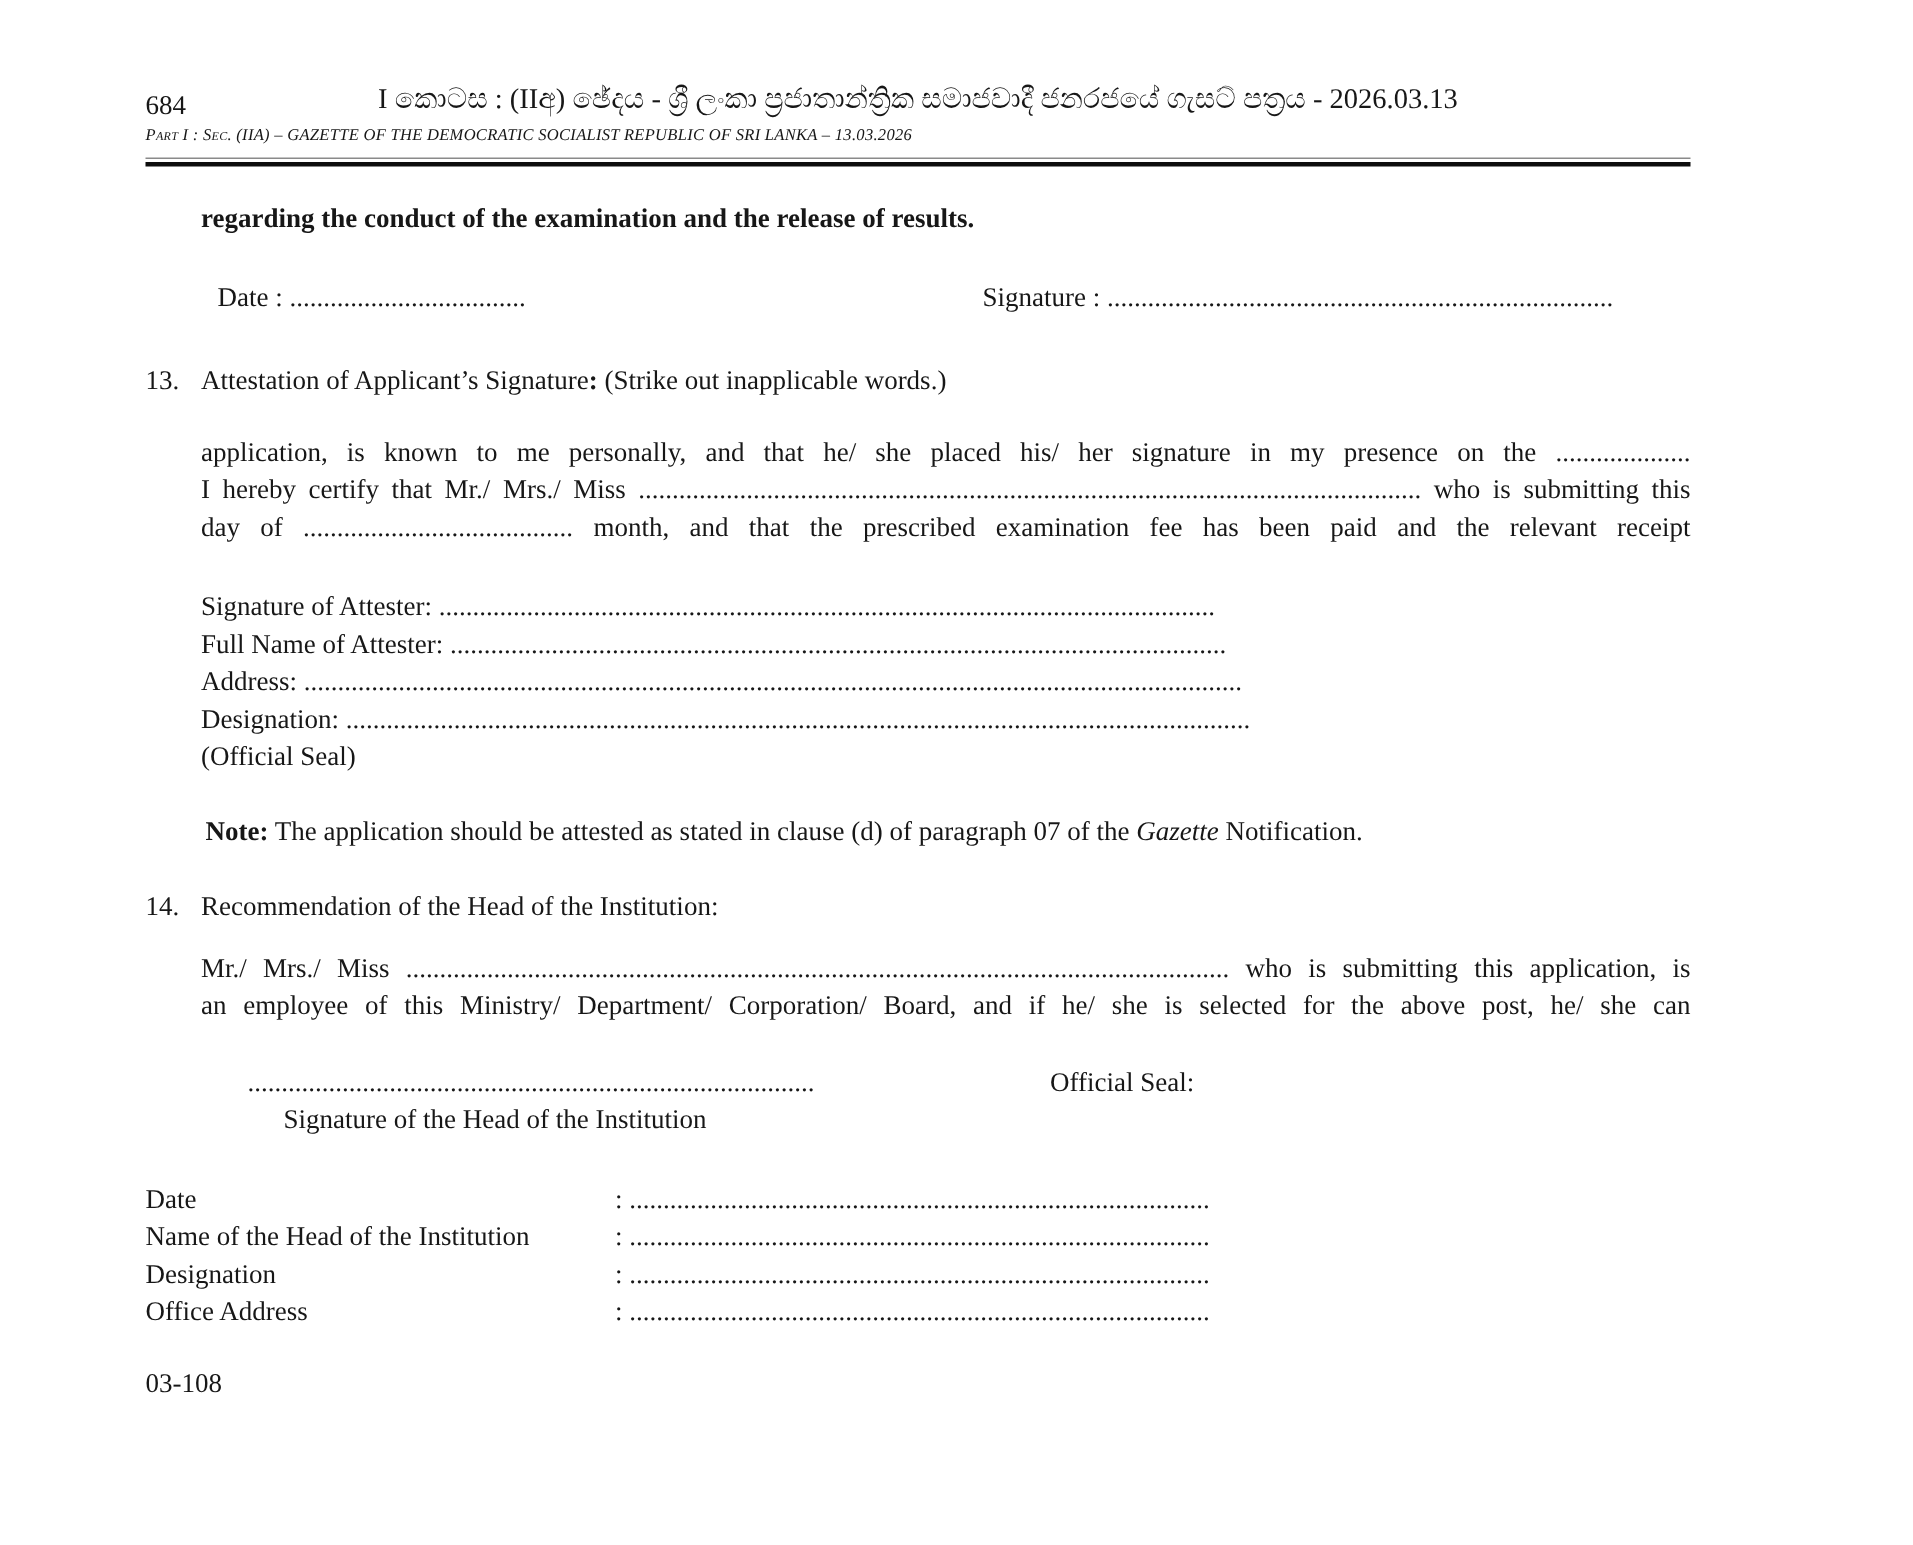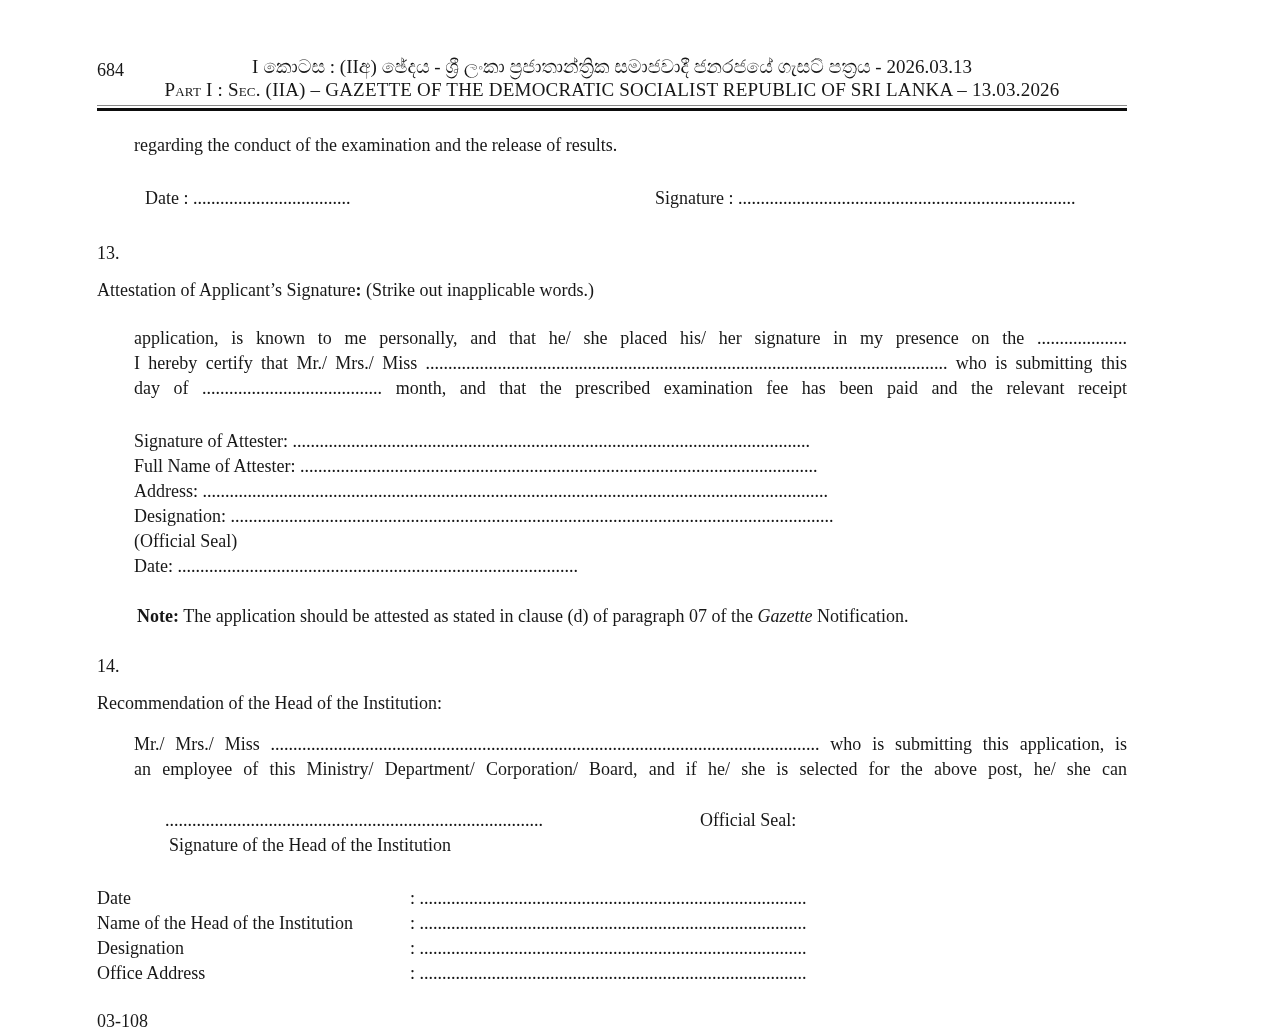--- a/index.html
+++ b/index.html
@@ -10,56 +10,56 @@
     color: #171717;
     -webkit-font-smoothing: antialiased;
   }
   .page { position: relative; width: 1275px; height: 1030px; overflow: hidden; }
   .content { margin-left: 97px; width: 1030px; }
 
   
   .header { position: relative; padding-top: 54px; }
   .page-num { position: absolute; left: 97px; top: 58px; font-size: 18px; }
   .title-si { margin-left: 97px; width: 1030px; text-align: center; font-size: 19px; line-height: 26px; }
-  .title-en { margin-left: 97px; width: 1030px; text-align: center; font-size: 19px; line-height: 18px;
-              font-variant: small-caps; letter-spacing: 0.2px; margin-top: 1px; }
+  .title-en { margin-left: 97px; width: 1030px; font-size: 11px; line-height: 18px;
+              font-variant: small-caps; letter-spacing: 0.2px; margin-top: 1px; font-style: italic; }
   .rule { margin-left: 97px; width: 1030px; height: 2px; margin-top: 6px;
           border-top: 1px solid #8a8a8a; border-bottom: 3px solid #0d0d0d; }
 
   
   .indent { margin-left: 37px; }
   .para { width: 993px; }
   .jline { text-align: justify; text-align-last: justify; }
-  .lline { text-align: center; text-align-last: left; }
+  .lline { text-align: center; text-align-last: left; font-weight: bold; }
   .bold { font-weight: bold; }
   .ital { font-style: italic; }
 
   .intro { margin-top: 22px; }
 
   .date-sig-row { position: relative; height: 25px; margin-top: 28px; }
   .date-sig-row .date  { position: absolute; left: 48px; top: 0; white-space: pre; }
   .date-sig-row .sig   { position: absolute; left: 558px; top: 0; white-space: pre; }
 
-  .num-heading { display: flex; margin-top: 30px; flex-direction: column; }
+  .num-heading { display: flex; margin-top: 30px; }
   .num-heading .num { width: 37px; flex: 0 0 37px; }
 
   .attest-para { margin-top: 23px; }
 
   .attester-block { margin-top: 28px; }
   .attester-block div { white-space: pre; }
 
   .note-row { margin-top: 25px; margin-left: 40px; }
 
   .h14 { margin-top: 25px; }
   .rec-para { margin-top: 16px; }
 
   .head-sig-row { position: relative; height: 25px; margin-top: 26px; }
   .head-sig-row .dots { position: absolute; left: 68px; top: 0; white-space: pre; }
   .head-sig-row .seal { position: absolute; left: 603px; top: 0; }
-  .head-sig-caption { margin-left: 72px; }
+  .head-sig-caption { margin-left: 92px; }
 
   .fields-table { margin-top: 28px; }
   .field-row { display: flex; height: 25px; }
   .field-row .flabel { width: 313px; flex: 0 0 313px; }
   .field-row .fvalue { white-space: pre; }
 
   .footer { margin-top: 23px; }
 </style>
 </head>
 <body>
@@ -94,21 +94,20 @@
       <div class="jline">I hereby certify that Mr./ Mrs./ Miss .................................................................................................................... who is submitting this</div>
       <div class="jline">day of ........................................ month, and that the prescribed examination fee has been paid and the relevant receipt</div>
     </div>
 
     <div class="attester-block indent">
       <div>Signature of Attester: ...................................................................................................................</div>
       <div>Full Name of Attester: ...................................................................................................................</div>
       <div>Address: ...........................................................................................................................................</div>
       <div>Designation: ......................................................................................................................................</div>
       <div>(Official Seal)</div>
-      <div>Date: .........................................................................................</div>
     </div>
 
     <div class="note-row">
       <span class="bold">Note:</span><span> The application should be attested as stated in clause (d) of paragraph 07 of the </span><span class="ital">Gazette</span><span> Notification.</span>
     </div>
 
     <div class="num-heading h14">
       <span class="num">14.</span>
       <span>Recommendation of the Head of the Institution:</span>
     </div>

